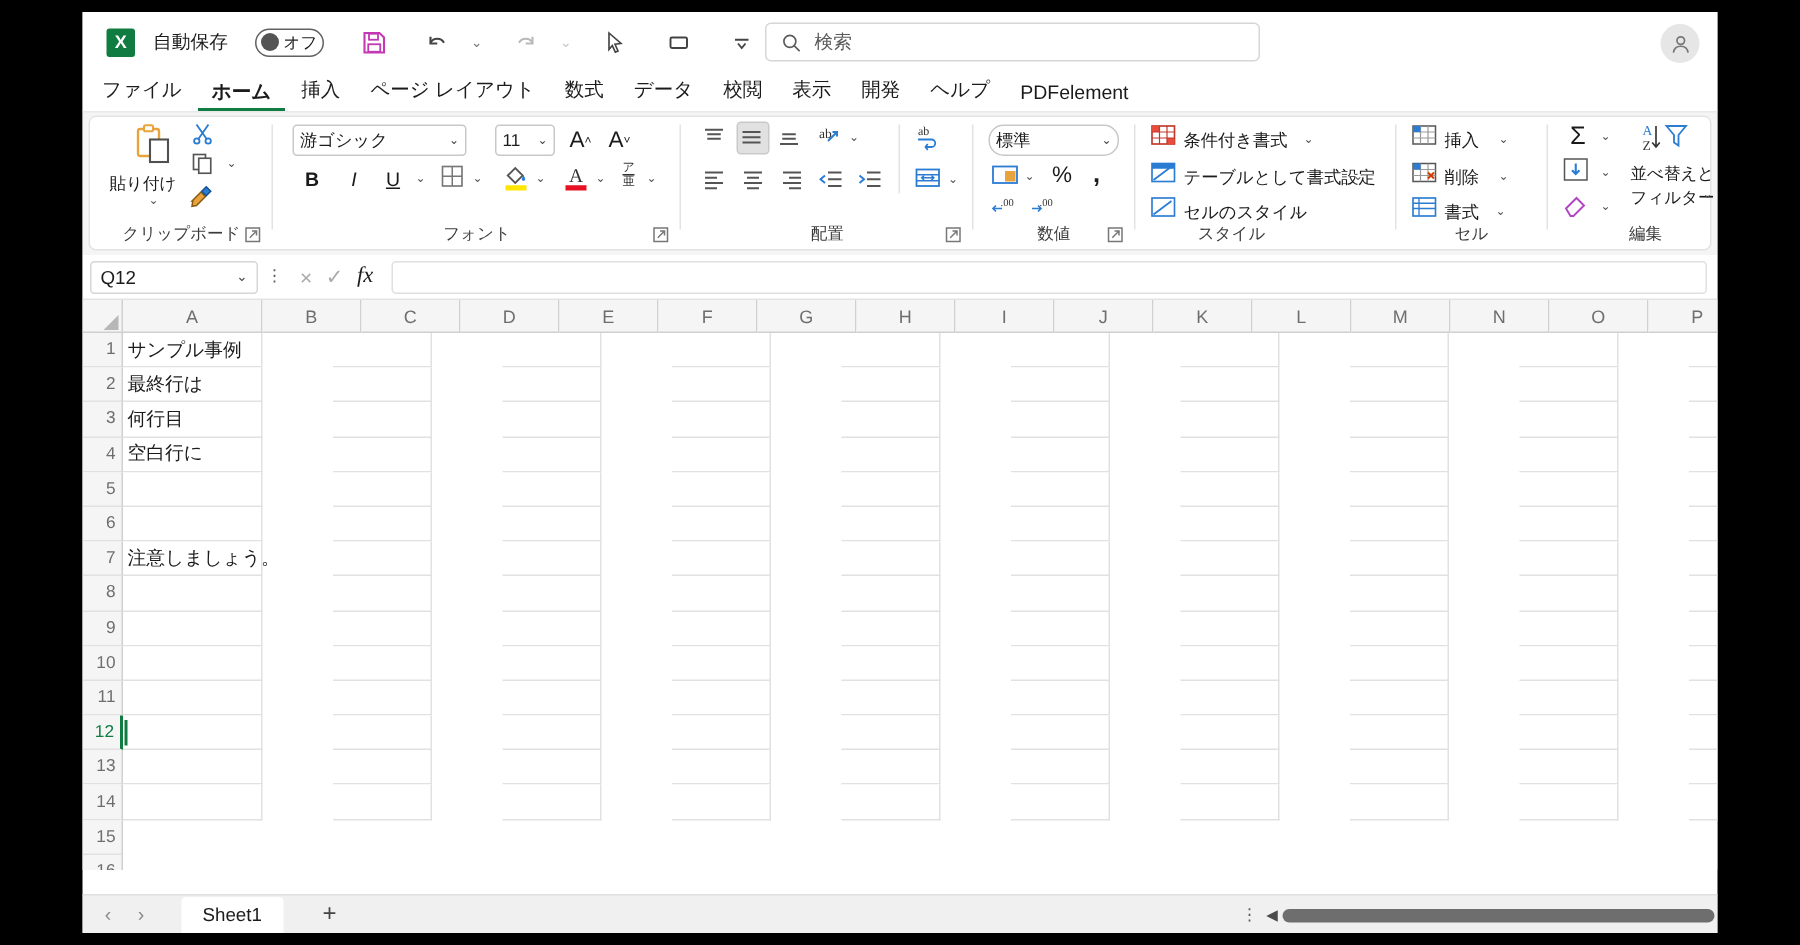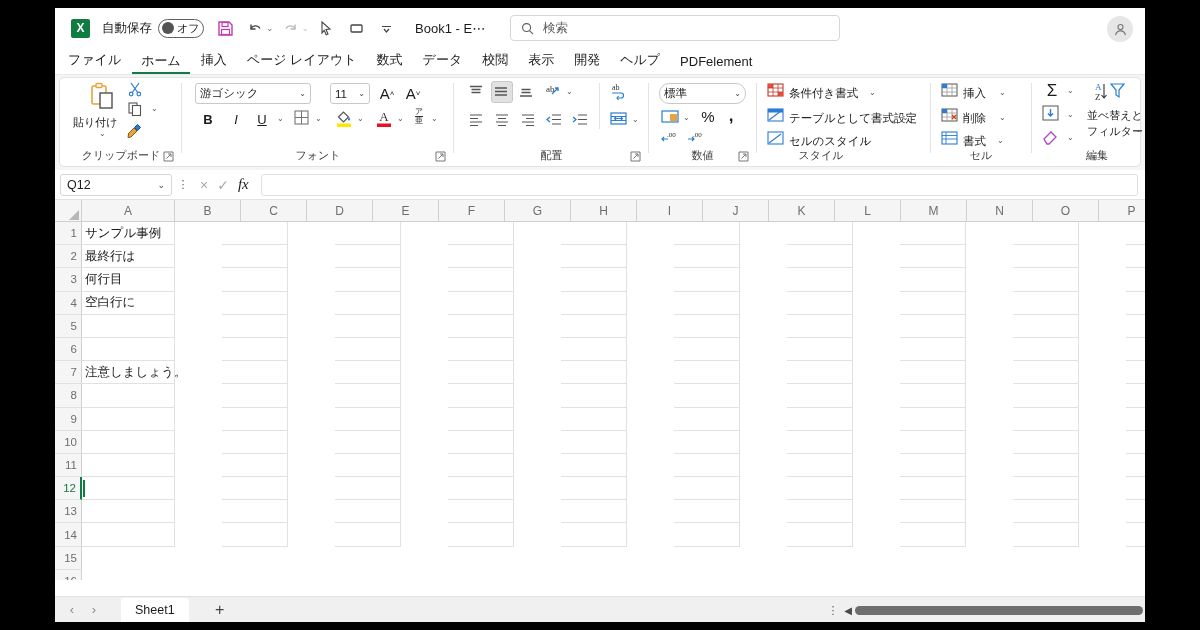--- a/index.html
+++ b/index.html
@@ -6,40 +6,40 @@
   html,body{ width:1200px; height:630px; overflow:hidden; background:#000; }
   body{ font-family:"Liberation Sans","DejaVu Sans",sans-serif; }
 
   .frame{ position:absolute; left:0; top:0; width:1200px; height:630px; background:#000; }
   .app{ position:absolute; left:55px; top:8px; width:1090px; height:614px; background:#fff; overflow:hidden; }
 
   
   .titlebar{ position:relative; height:40px; background:#fff; display:flex; align-items:center; padding:0 6px; }
   .excel-logo{ width:19px; height:19px; background:#107C41; border-radius:2px; color:#fff; font-size:12px;
     font-weight:bold; display:flex; align-items:center; justify-content:center; margin-left:10px; }
-  .qat{ display:flex; align-items:center; gap:0px; margin-left:12px; }
+  .qat{ display:flex; align-items:center; gap:12px; margin-left:12px; }
   .autosave-label{ font-size:12.5px; color:#1b1b1b; margin-right:6px; }
   .toggle{ width:46px; height:19px; border:1px solid #616161; border-radius:10px; display:flex; align-items:center;
     padding:0 3px; gap:3px; background:#fff; }
   .toggle .knob{ width:12px; height:12px; border-radius:50%; background:#545454; }
   .toggle .tlabel{ font-size:11px; color:#1b1b1b; }
   .qbtn{ width:30px; height:28px; display:flex; align-items:center; justify-content:center; position:relative; }
   .qbtn svg{ display:block; }
   .cv{ font-size:9px; color:#767676; margin-left:-4px; margin-right:2px; }
   .doctitle{ font-size:13px; color:#1b1b1b; margin-left:14px; white-space:nowrap; }
   .searchbox{ position:absolute; left:455px; top:7px; width:330px; height:26px; background:#fff;
     border:1px solid #d6d6d6; border-radius:4px; display:flex; align-items:center; padding:0 10px; gap:9px; }
   .searchbox .ph{ font-size:12.5px; color:#5b5b5b; }
   .avatar{ position:absolute; right:12px; top:8px; width:26px; height:26px; border-radius:50%; background:#e6e6e6;
     display:flex; align-items:center; justify-content:center; }
 
   
   .tabs{ height:26px; display:flex; align-items:flex-end; padding-left:4px; gap:2px; background:#fff; }
   .tab{ font-size:13px; color:#1b1b1b; padding:1px 9px 5px 9px; white-space:nowrap; }
-  .tab.active{ font-weight:normal; border-bottom:2.5px solid #107C41; padding-bottom:2.5px; }
+  .tab.active{ font-weight:bold; border-bottom:2.5px solid #107C41; padding-bottom:2.5px; }
 
   
   .ribbon{ position:relative; height:96px; background:#f5f5f5; border-top:1px solid #e8e8e8; }
   .rcard{ position:absolute; top:2px; height:90px; background:#fff; border:1px solid #e3e3e3; border-radius:5px; }
   .grp{ position:absolute; top:0; height:90px; }
   .grp .gl{ position:absolute; bottom:2px; width:100%; text-align:center; font-size:11px; color:#3b3b3b; }
   .dlg{ position:absolute; bottom:3px; right:3px; width:11px; height:11px; }
   .sep{ position:absolute; top:8px; width:1px; height:70px; background:#e3e3e3; }
 
   .ic{ position:absolute; display:flex; align-items:center; justify-content:flex-start; }

